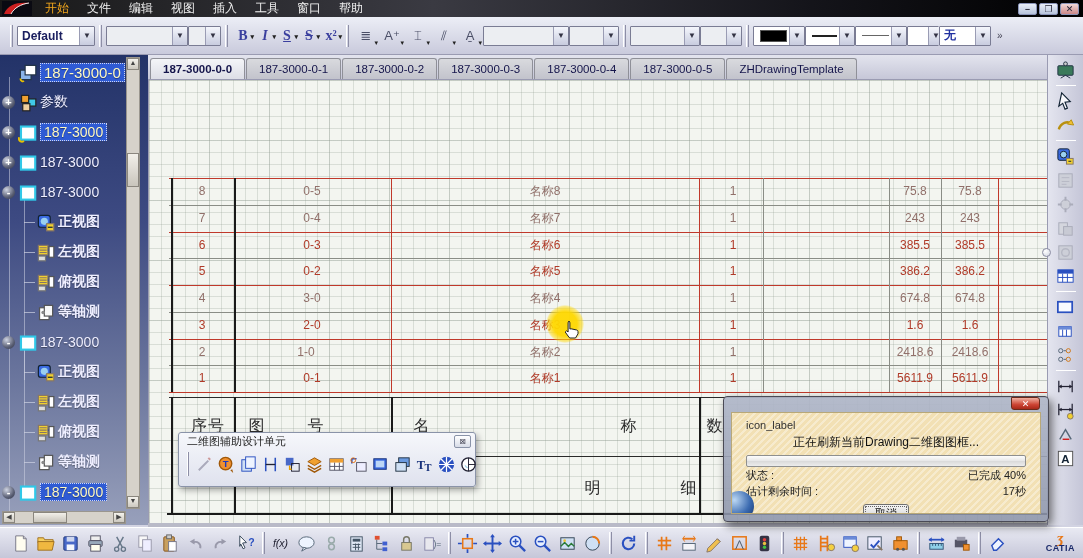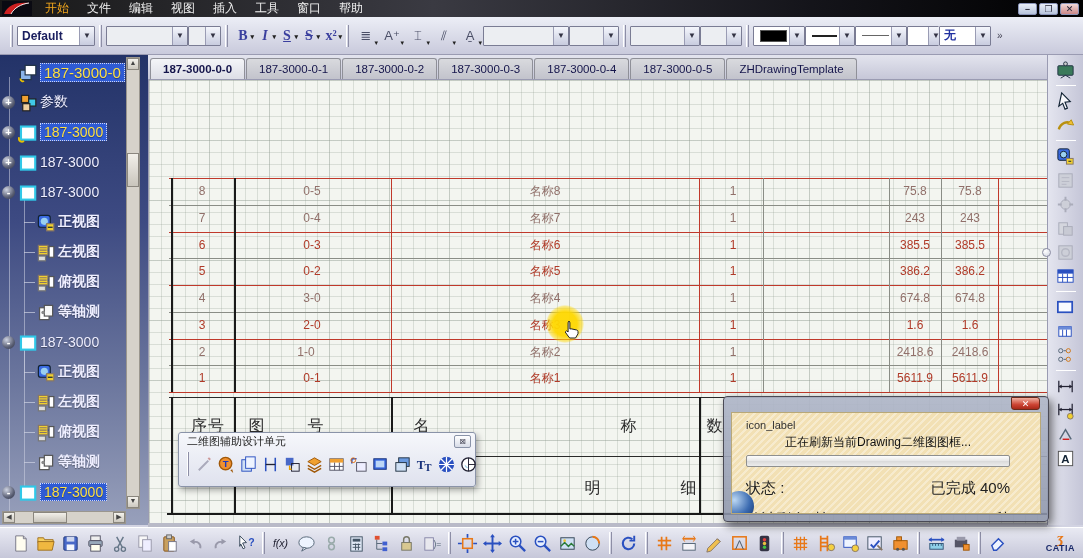--- a/index.html
+++ b/index.html
@@ -50,21 +50,21 @@
   .tnode { display:flex; align-items:center; height:30px; color:#eef; white-space:nowrap; overflow:hidden; }
   .tnode .expander { width:13px; height:13px; border-radius:50%; flex:none; margin:0 3px 0 2px;
     background:radial-gradient(circle at 35% 30%,#cfd4e2,#5a5f74 60%,#2c3040);
     color:#fff; font-size:11px; line-height:12px; text-align:center; font-weight:bold; }
   .tnode .spacer { width:18px; flex:none; }
   .tnode.child { padding-left:36px; position:relative;font-weight:bold; }
   .tnode.child::before { content:""; position:absolute; left:24px; top:50%; width:11px; height:1px; background:#cdd2e2; opacity:.7; }
   .tnode .nicon { width:19px; height:17px; flex:none; margin-right:3px; }
   .tnode .nlabel { font-size:14px; text-shadow:0 1px 1px rgba(0,0,0,.4); }
   .tnode.root .nlabel { font-size:15px; }
-  .tnode .nlabel.sel { background:#2f5bd4; border:1px dotted #cdd6f4; padding:0 3px; color:#fde047; }
+  .tnode .nlabel.sel { background:#2f5bd4; border:1px dotted #cdd6f4; padding:0 3px; color:#fef9c3; }
   .treeline { position:absolute; width:1px; background:#cdd2e2; opacity:.55; }
   
   .sb { position:absolute; background:#d6d2ca; border:1px solid #9a968e; }
   .sb .arr { position:absolute; background:linear-gradient(#f4f2ec,#cdc9c0); border:1px solid #8a867e;
     color:#444; font-size:7px; text-align:center; }
   .sb .thumb { position:absolute; background:linear-gradient(#f2f0ea,#c9c5bc); border:1px solid #8a867e; }
 
   
   #tabs-row { position:absolute; left:148px; top:55px; width:899px; height:25px;
     background:linear-gradient(#e3e4ee,#c6c7d8); border-bottom:1px solid #9a9bb2;
@@ -133,24 +133,24 @@
     border:1px solid #4a4a55; border-radius:4px;
     background:linear-gradient(rgba(175,182,200,.92),rgba(140,148,170,.88));
     box-shadow:3px 4px 10px rgba(0,0,0,.55); }
   #dlg-titlebar { height:15px; position:relative; }
   #dlg-close { position:absolute; right:8px; top:0; width:29px; height:13px;
     background:linear-gradient(#f0b0a0,#cc4433 60%,#a82818); border:1px solid #6a2a1a;
     border-radius:0 3px 3px 3px; color:#fff; font-size:9px; font-weight:bold; line-height:12px; text-align:center; }
   #dlg-body { position:absolute; left:7px; top:15px; right:7px; bottom:7px;
     background:#f2e0b4;
     background-image:repeating-linear-gradient(135deg, rgba(255,255,255,.35) 0 2px, rgba(0,0,0,0) 2px 5px);
-    border:1px solid #b8a878; overflow:hidden; padding:6px 30px 4px 14px; }
+    border:1px solid #b8a878; overflow:hidden; padding:6px 14px 4px 14px; }
   #dlg-sphere { position:absolute; left:-8px; bottom:-8px; width:30px; height:30px; border-radius:50%;
     background:radial-gradient(circle at 35% 30%,#bcd8f4,#3a6ab0 55%,#102a60); }
-  .dlg-row { display:flex; font-size:15px; color:#222; margin-top:12px;align-items:center; }
+  .dlg-row { display:flex; font-size:11px; color:#222; margin-top:1px;align-items:center; }
   .dlg-row .rgt { margin-left:auto; }
   #dlg-label { font-size:11px; color:#333; }
   #dlg-msg { text-align:center; font-size:12px; color:#111; margin-top:3px; }
   #dlg-progress { margin-top:4px; height:12px; border:1px solid #8e8f8f; border-radius:2px;
     background:linear-gradient(#fdfdfd,#e9e9e9 45%,#d8d8d8 46%,#ececec); position:relative; overflow:hidden; }
   #dlg-progress .fill { position:absolute; left:0; top:0; bottom:0; width:0; background:linear-gradient(#cfe8c8,#8ec47e); }
   #dlg-cancel-row { display:flex; justify-content:center; margin-top:5px; }
   #dlg-cancel { min-width:46px; height:18px; font-size:11px; color:#111;
     background:linear-gradient(#f4f4f4,#d2d2d2); border:1px solid #707070; border-radius:3px;
     outline:1px dotted #666; outline-offset:-3px; text-align:center; line-height:16px; }

